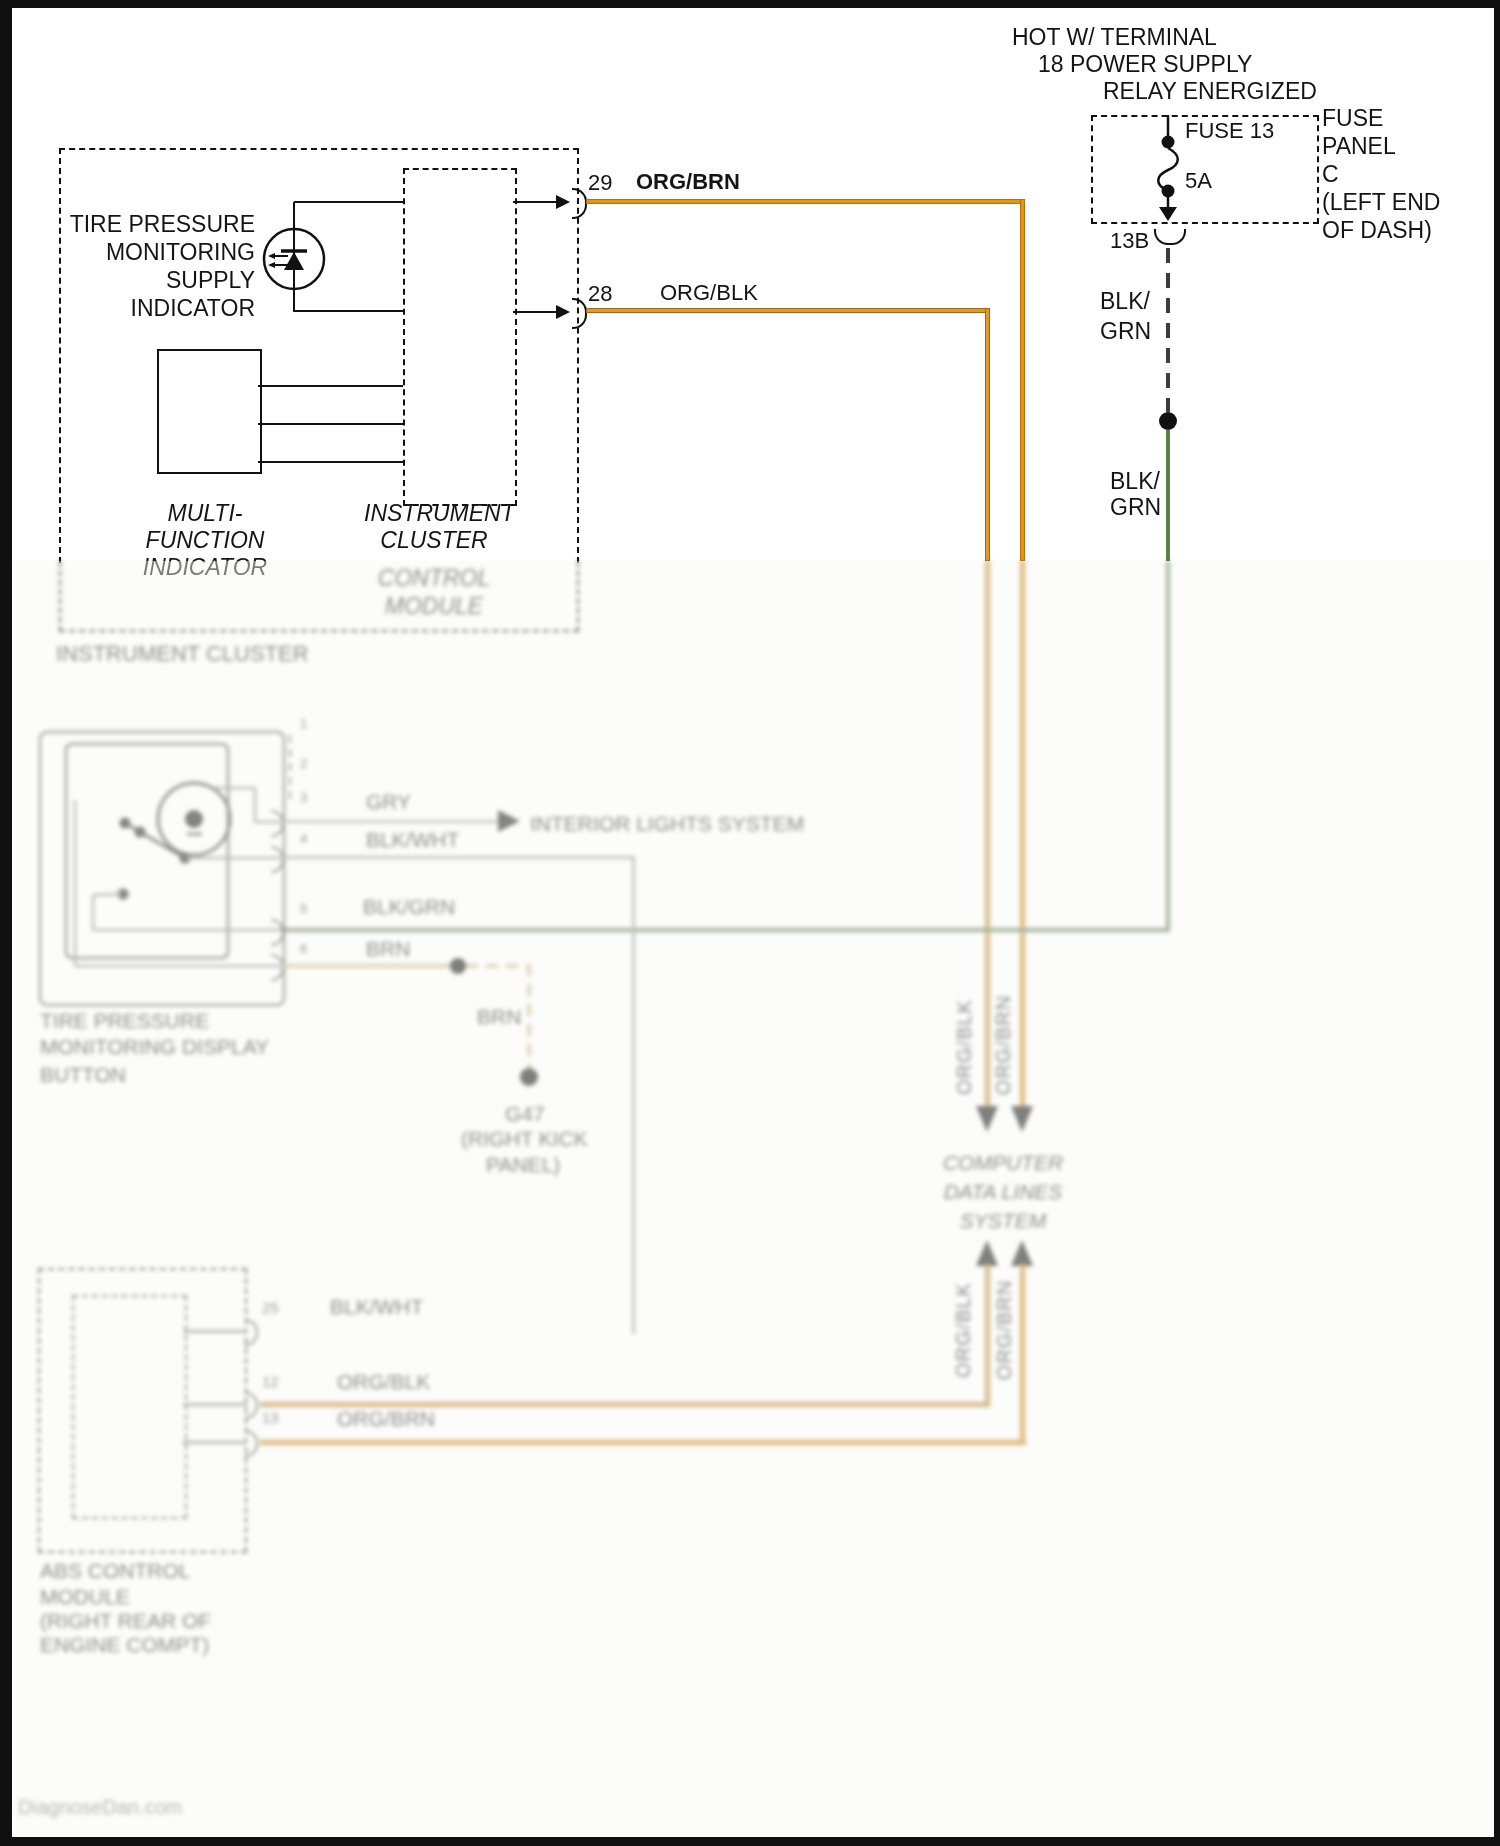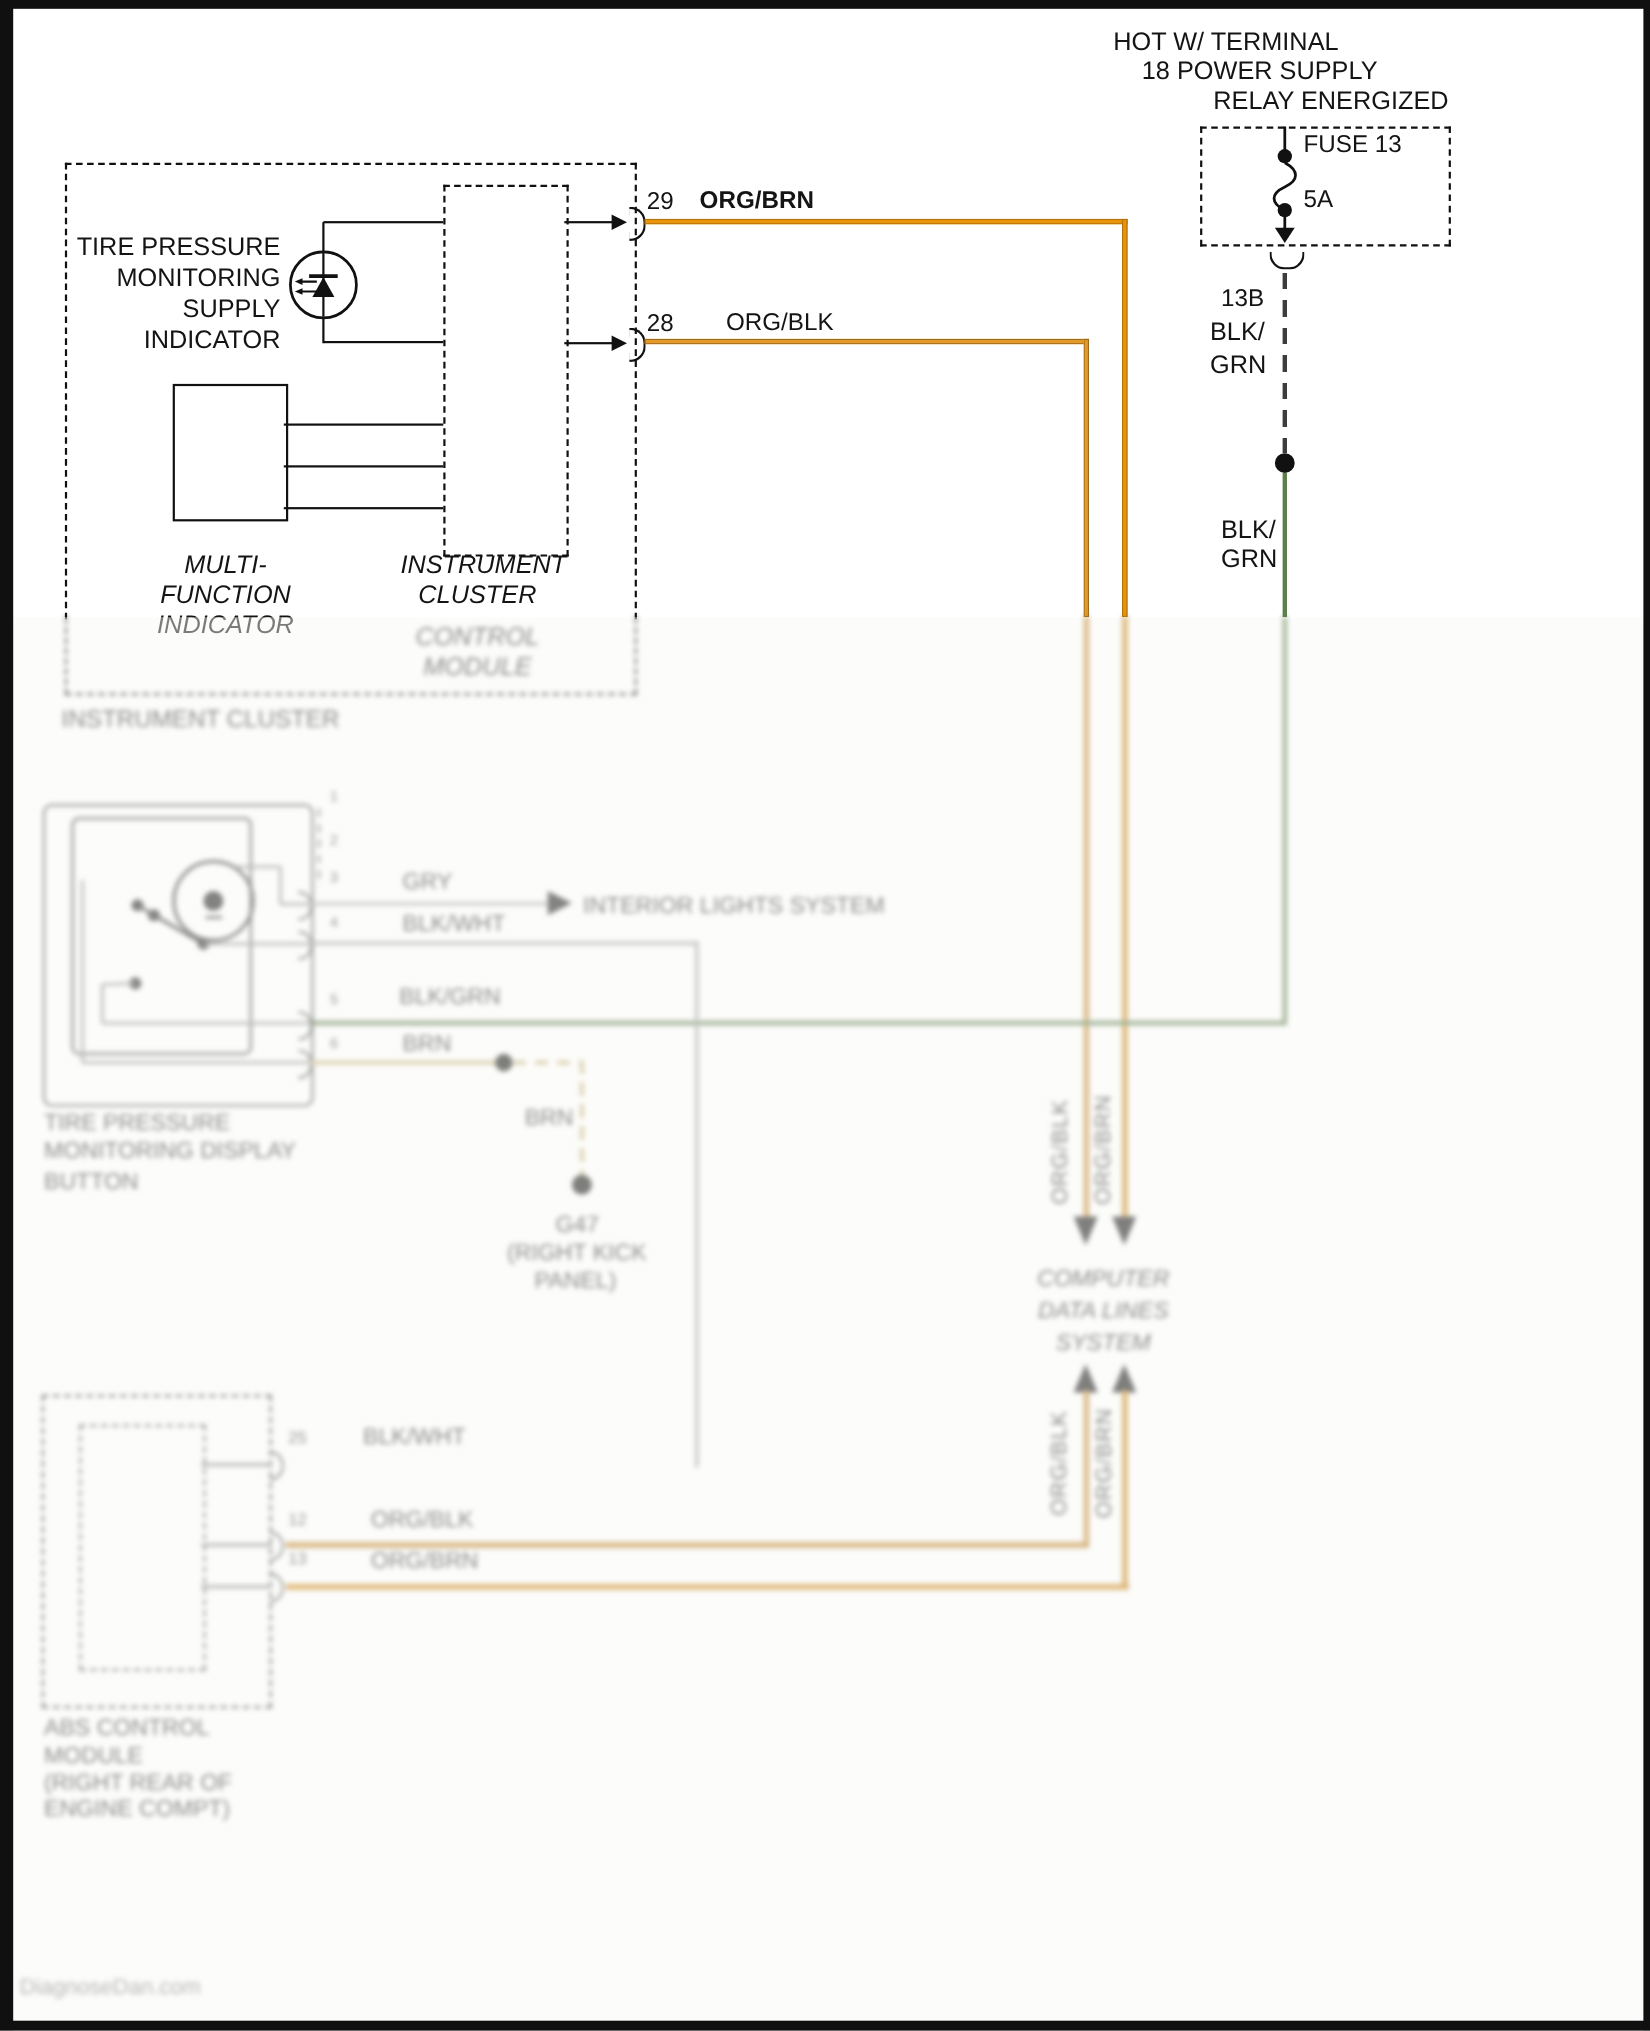--- a/index.html
+++ b/index.html
@@ -115,22 +115,29 @@
     <line x1="38" y1="8" x2="38" y2="35" stroke="#111" stroke-width="2.5"></line>
     <circle cx="38" cy="35" r="6.5" fill="#111"></circle>
     <path d="M38,41 C51,48 51,57 38,63 C25,69 25,78 38,84" fill="none" stroke="#111" stroke-width="2.5"></path>
     <circle cx="38" cy="84" r="6.5" fill="#111"></circle>
     <line x1="38" y1="90" x2="38" y2="102" stroke="#111" stroke-width="2.5"></line>
     <polygon points="29,100 47,100 38,114" fill="#111"></polygon>
   </svg>
   <div class="t" style="left:1185px;top:118px;">FUSE 13</div>
   <div class="t" style="left:1185px;top:168px;">5A</div>
 
-
-  <div class="t" style="left:1110px;top:228px;margin-top:30px;">13B</div>
+  <div class="t t-lg" style="left:1322px;top:104px;white-space:normal;line-height:28px;">
+    <div>FUSE</div>
+    <div>PANEL</div>
+    <div>C</div>
+    <div>(LEFT END</div>
+    <div>OF DASH)</div>
+  </div>
+
+  <div class="t" style="left:1110px;top:228px;">13B</div>
   <div class="cup" style="left:1154px;top:229px;"></div>
   <div class="vw dash-v-gray" style="left:1166px;top:248px;width:4px;height:164px;"></div>
   <div class="t t-lg" style="left:1100px;top:288px;">BLK/</div>
   <div class="t t-lg" style="left:1100px;top:318px;">GRN</div>
   <div class="dot" style="left:1159px;top:412px;width:18px;height:18px;"></div>
   <div class="vw wire-grn" style="left:1166px;top:430px;width:4px;height:131px;"></div>
   <div class="t t-lg" style="left:1110px;top:468px;">BLK/</div>
   <div class="t t-lg" style="left:1110px;top:494px;">GRN</div>
 
   <div id="blur-zone">

